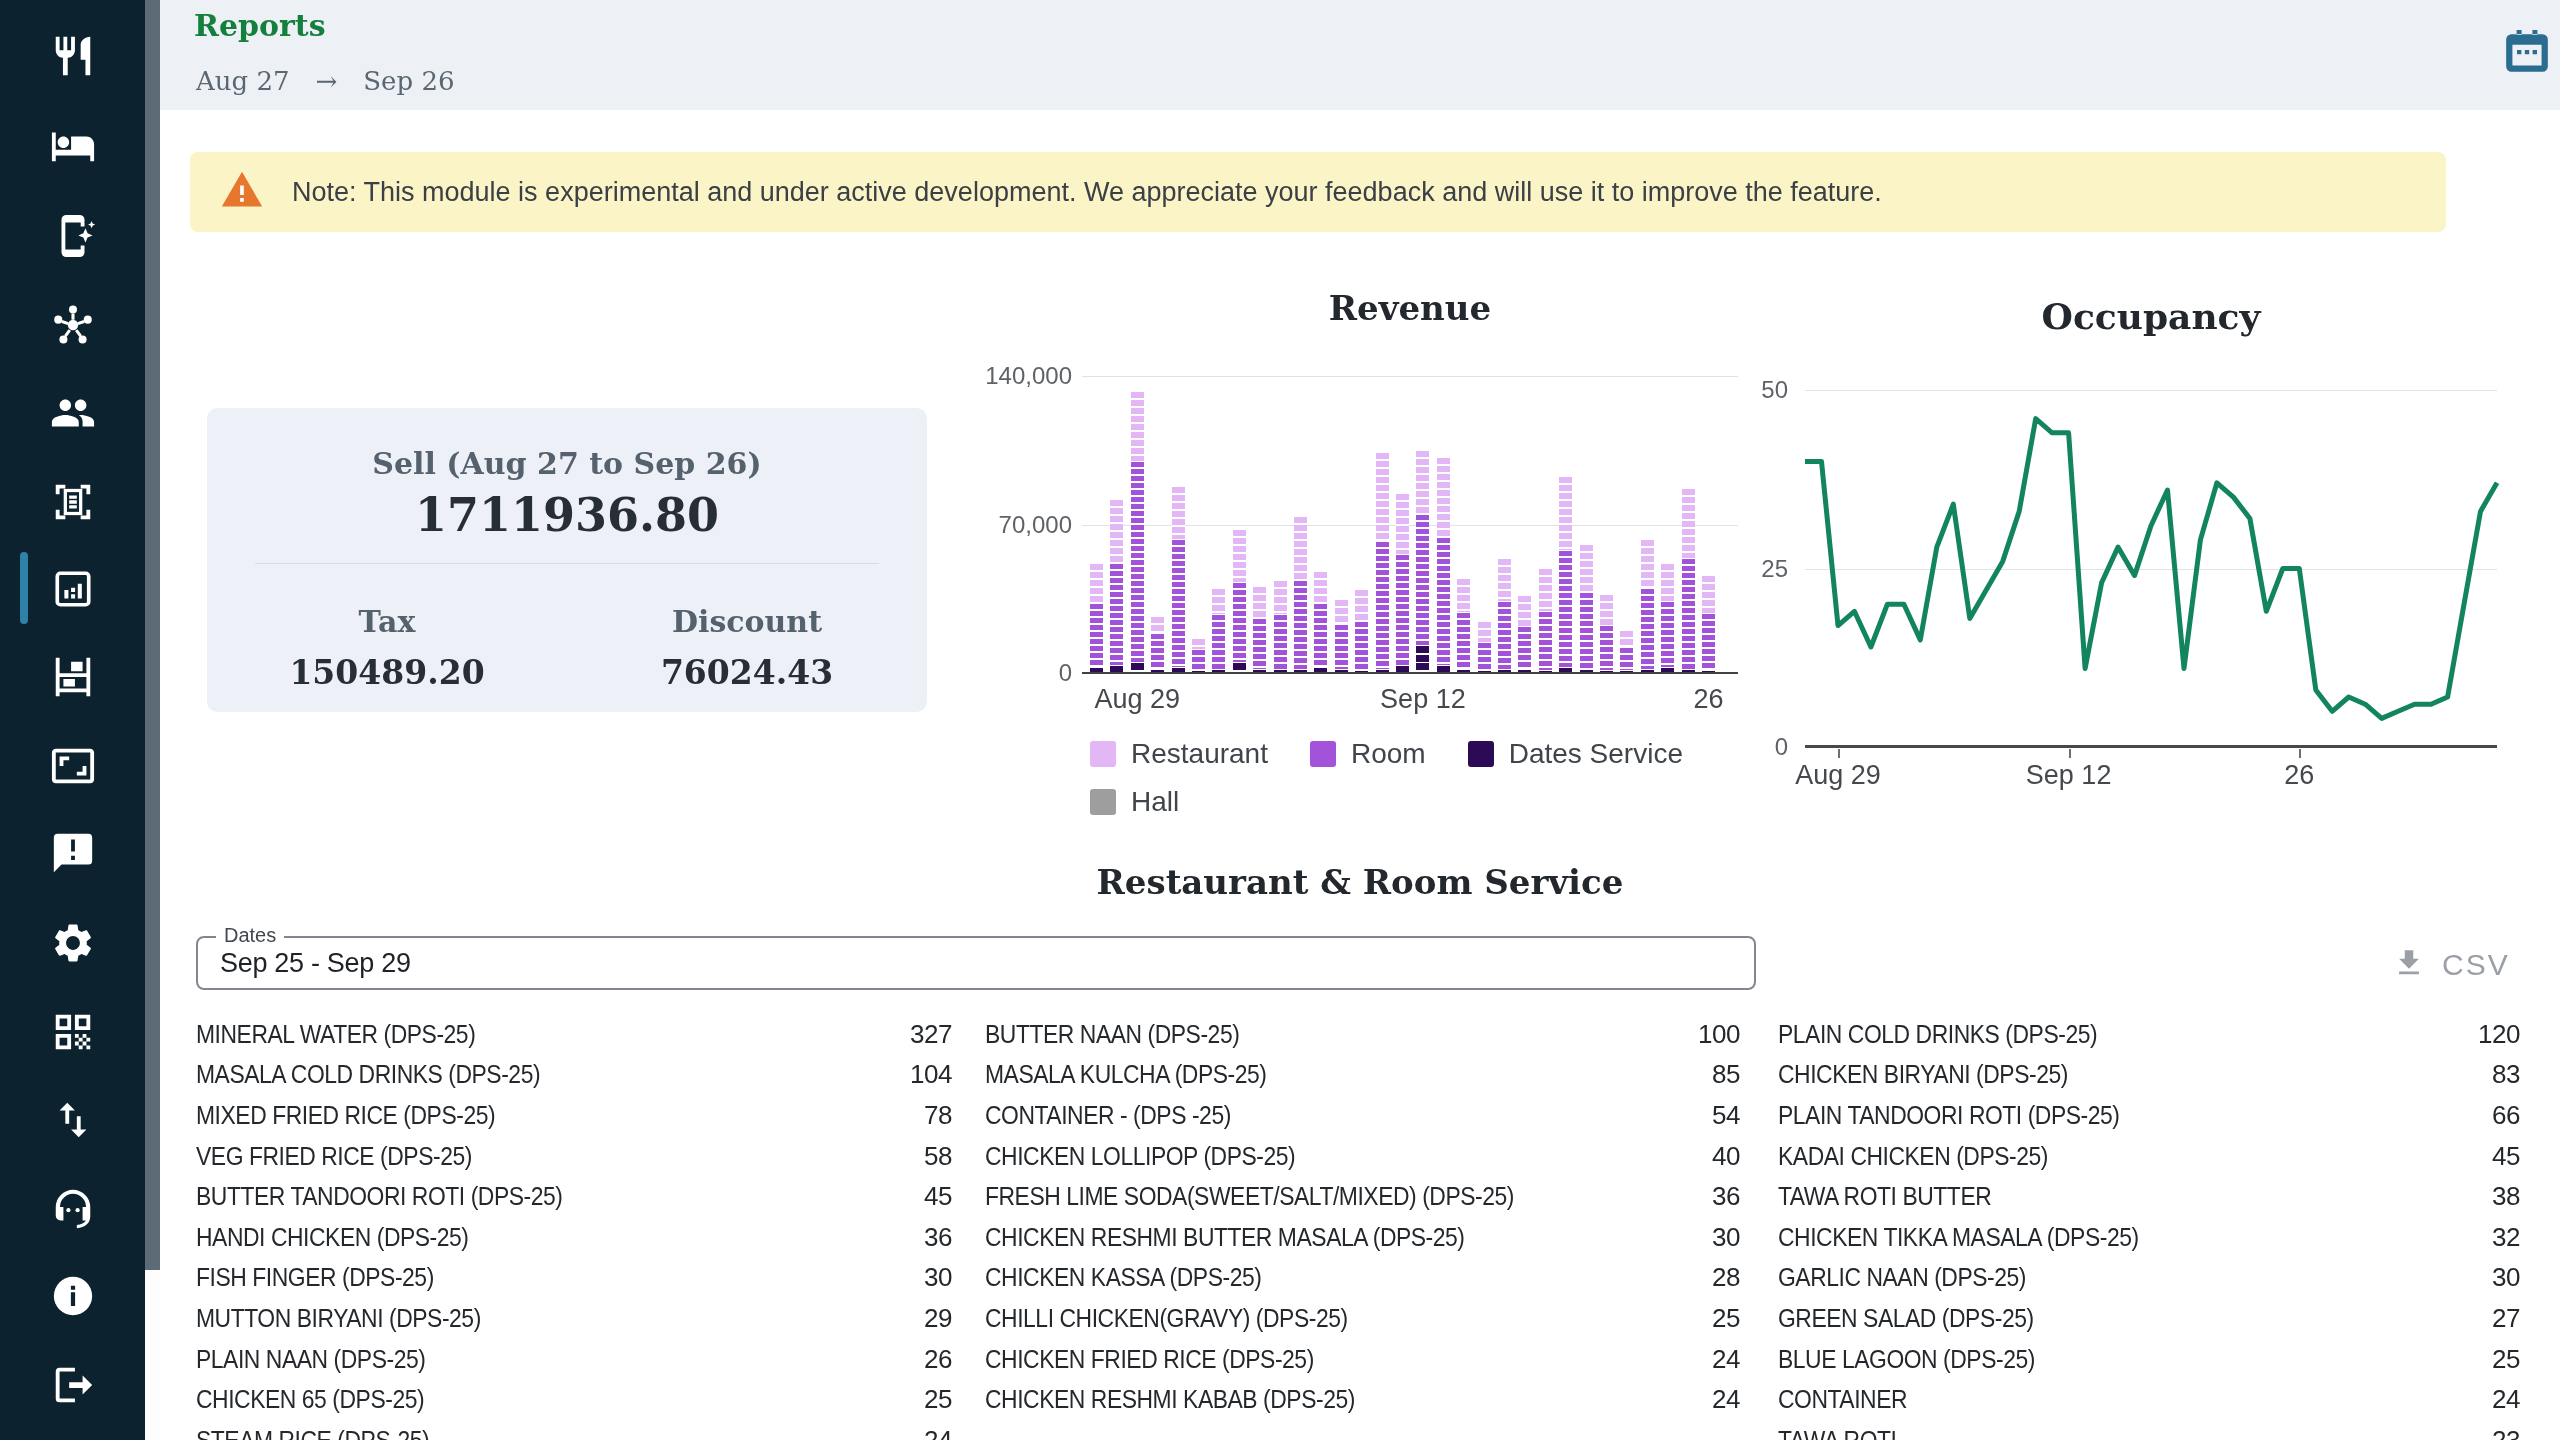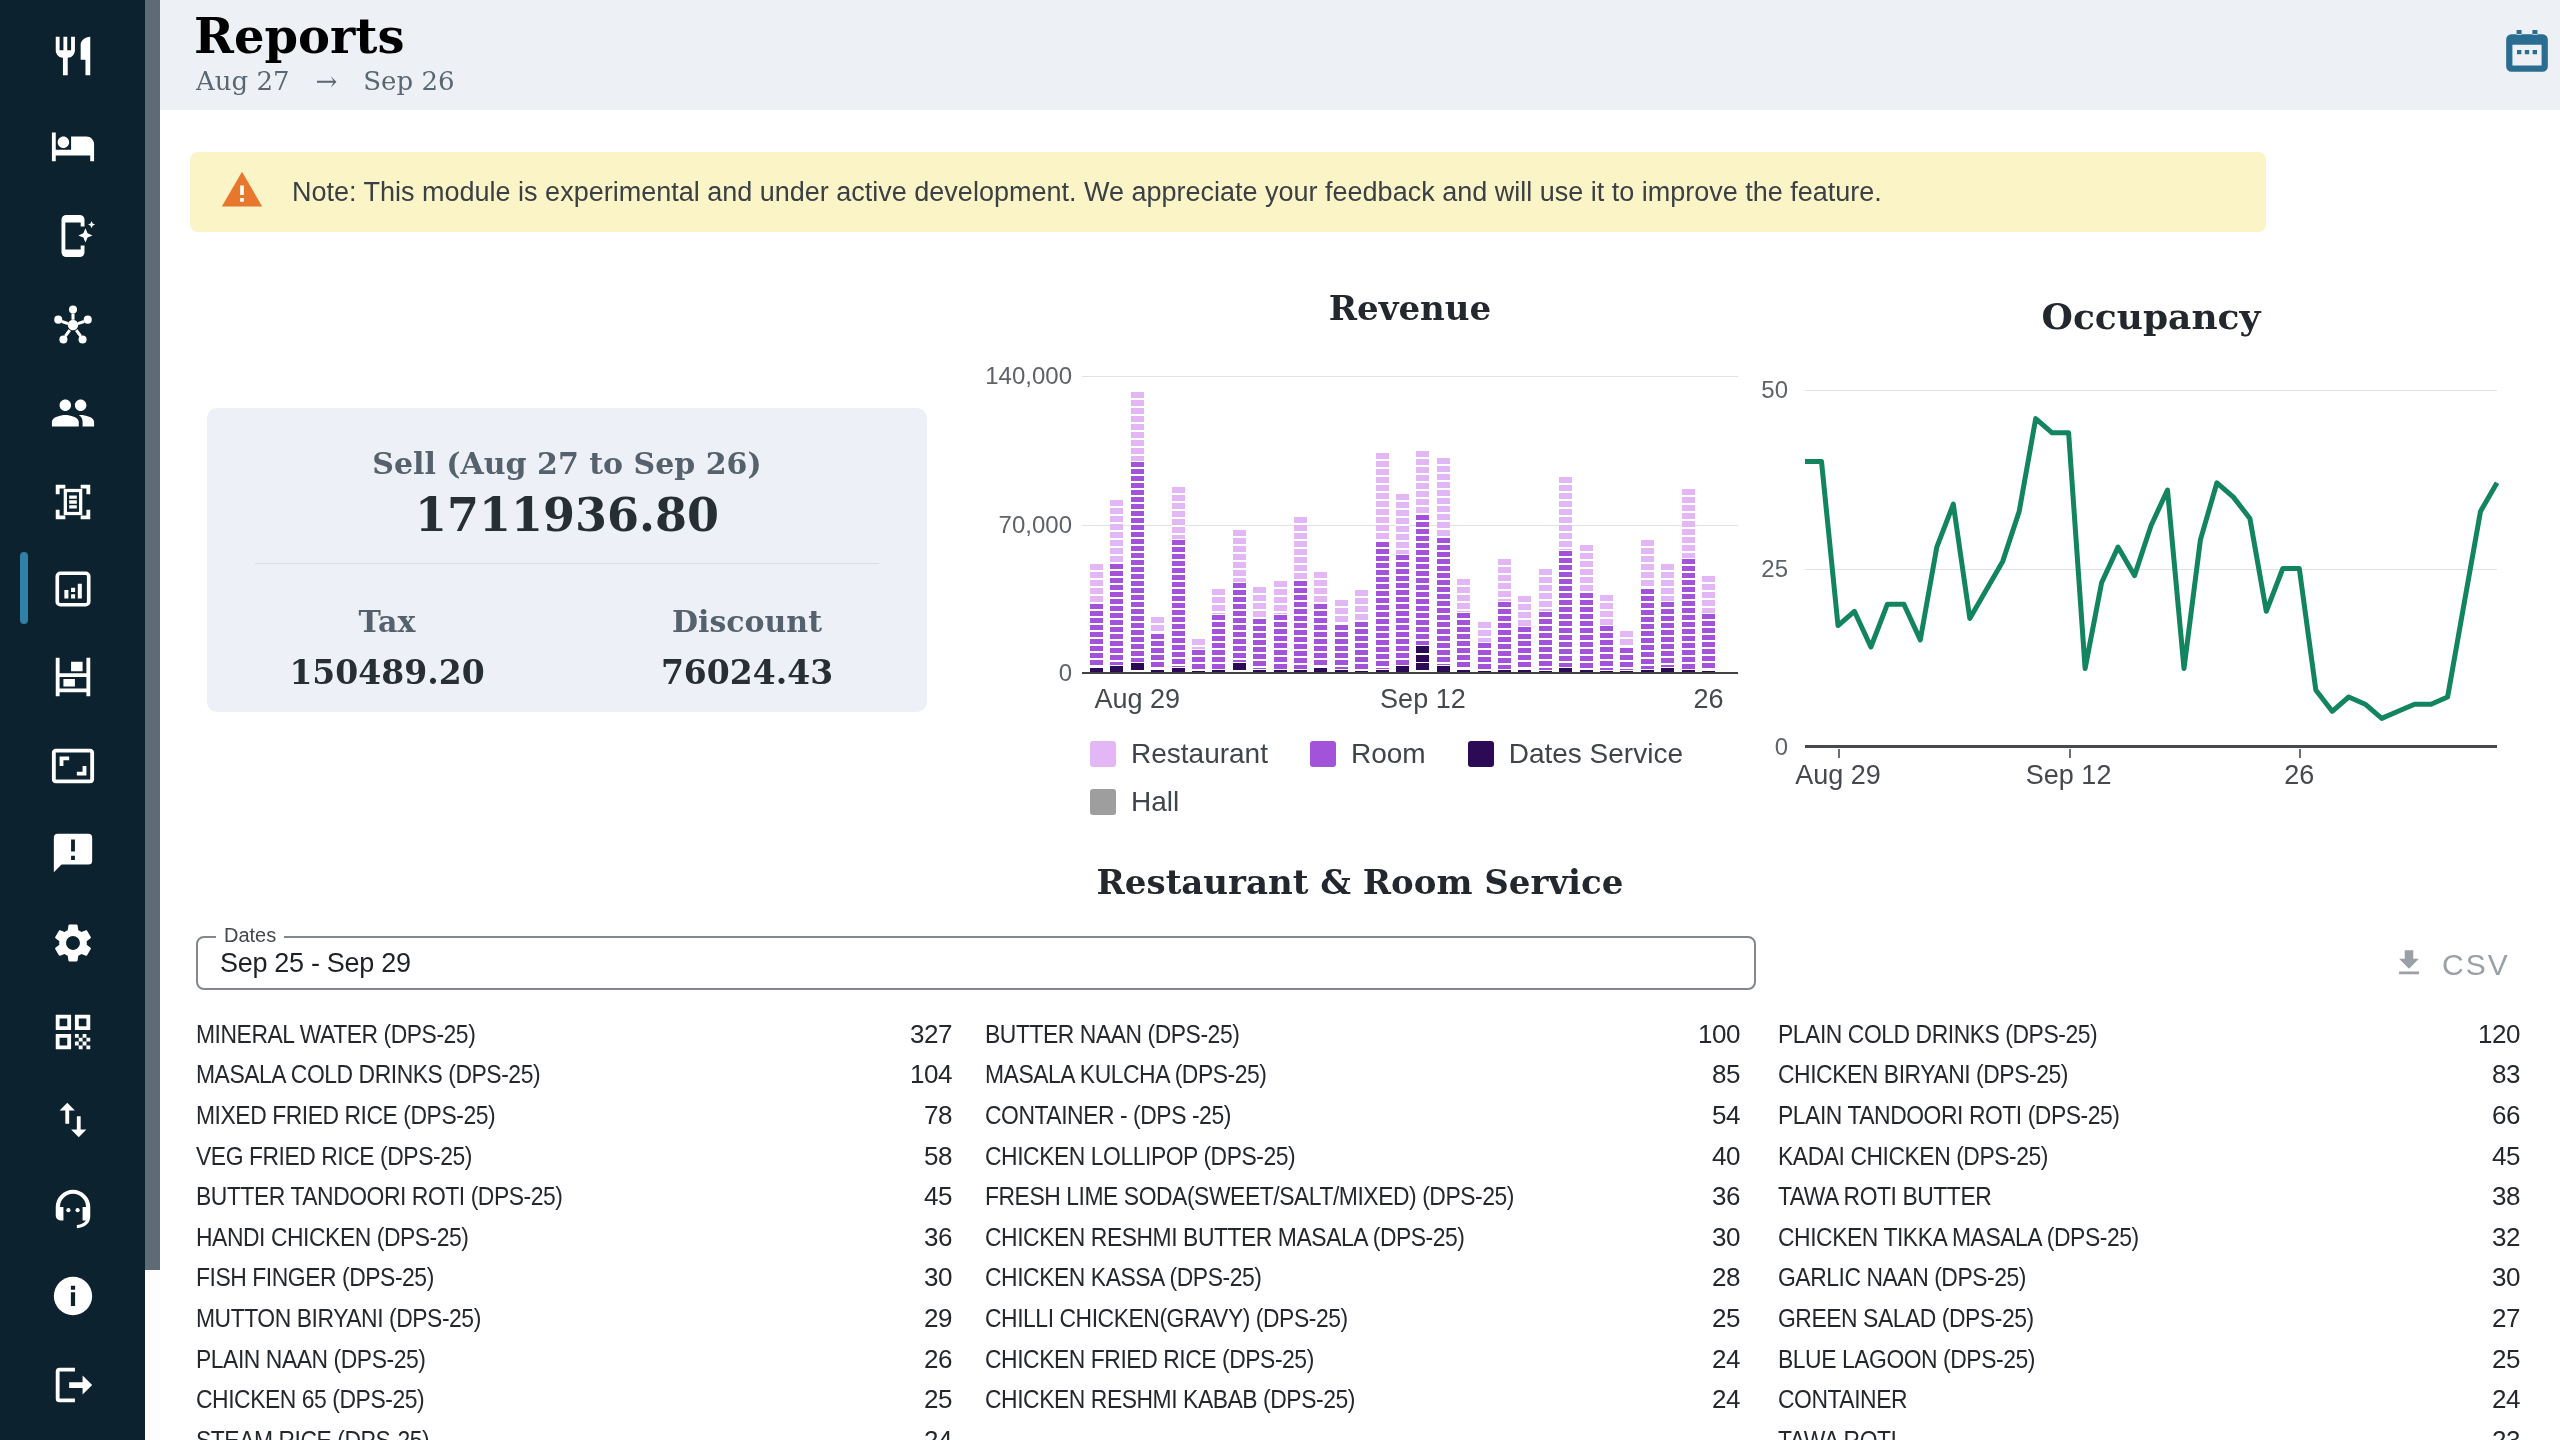--- a/index.html
+++ b/index.html
@@ -16,26 +16,26 @@
 
   
   #scroll-track { position:absolute; left:145px; top:0; width:15px; height:1440px; background:#fdfdfd; }
   #scroll-thumb { position:absolute; left:0; top:0; width:15px; height:1270px; background:#5d6b76; }
 
   
   #main { position:absolute; left:160px; top:0; width:2400px; height:1440px; background:#fff; }
 
   #header { position:absolute; left:0; top:0; width:2400px; height:110px; background:#edf1f6; }
   #page-title { position:absolute; left:34px; top:8px; font-family:"DejaVu Serif","Liberation Serif",serif;
-                font-weight:700; font-size:48px; color:#000000; }
+                font-weight:700; font-size:30px; color:#15803d; }
   #page-dates { position:absolute; left:36px; top:66px; font-family:"DejaVu Serif","Liberation Serif",serif;
                 font-size:26px; color:#5a6772; display:flex; gap:26px; align-items:center; }
   #calendar-btn { position:absolute; left:2342px; top:28px; width:50px; height:50px; cursor:pointer; }
 
-  #note-banner { position:absolute; left:30px; top:152px; width:2076px; height:80px; background:#fbf4c6;
+  #note-banner { position:absolute; left:30px; top:152px; width:2256px; height:80px; background:#fbf4c6;
                  border-radius:8px; display:flex; align-items:center; }
   #note-banner svg { width:44px; height:44px; margin-left:30px; flex:0 0 auto; }
   #note-text { margin-left:28px; font-size:27px; color:#3a4045; }
 
   
   #sell-card { position:absolute; left:47px; top:408px; width:720px; height:304px; background:#edf1f7; border-radius:10px; }
   .serif-b { font-family:"DejaVu Serif","Liberation Serif",serif; font-weight:700; }
   #sell-title { position:absolute; top:38px; width:100%; text-align:center; font-size:30px; color:#55616c; }
   #sell-value { position:absolute; top:80px; width:100%; text-align:center; font-size:46px; color:#272e35; }
   #sell-divider { position:absolute; top:155px; left:48px; right:48px; height:1px; background:#d9dee5; }

